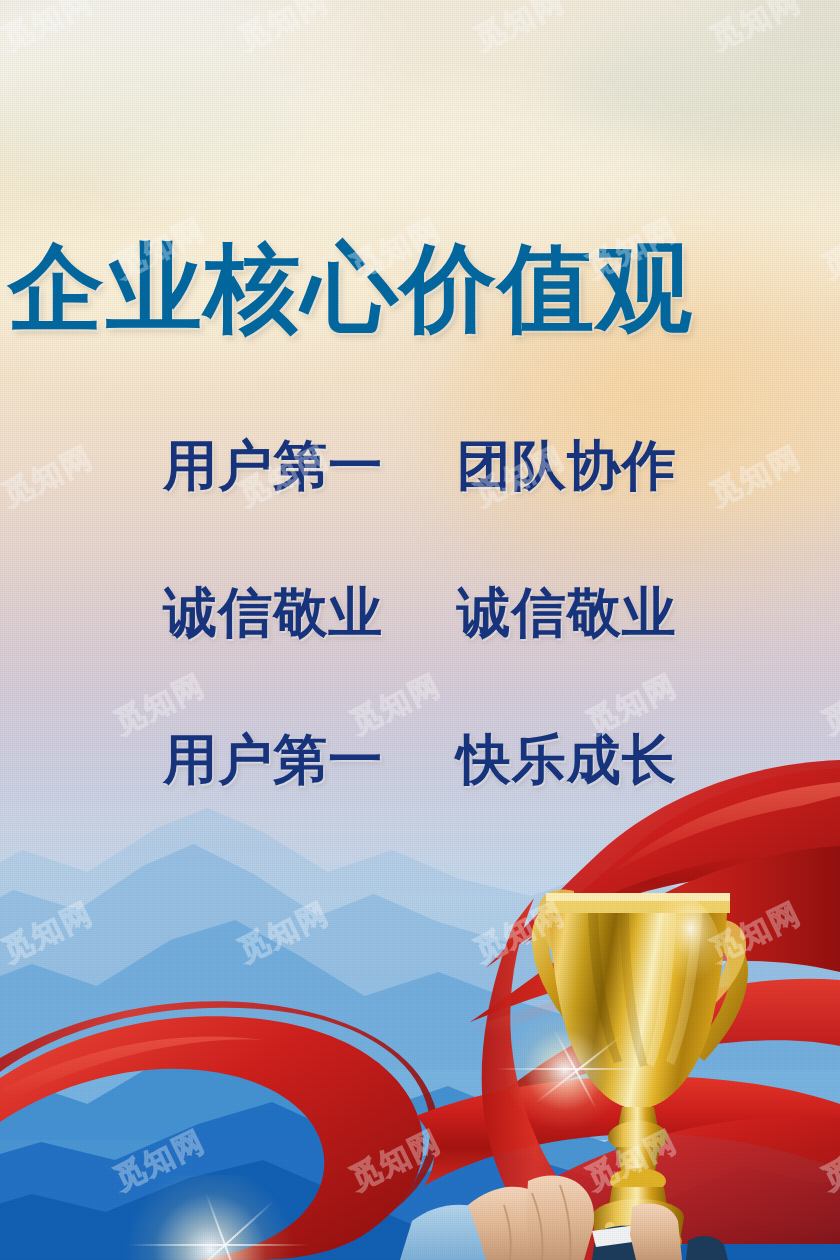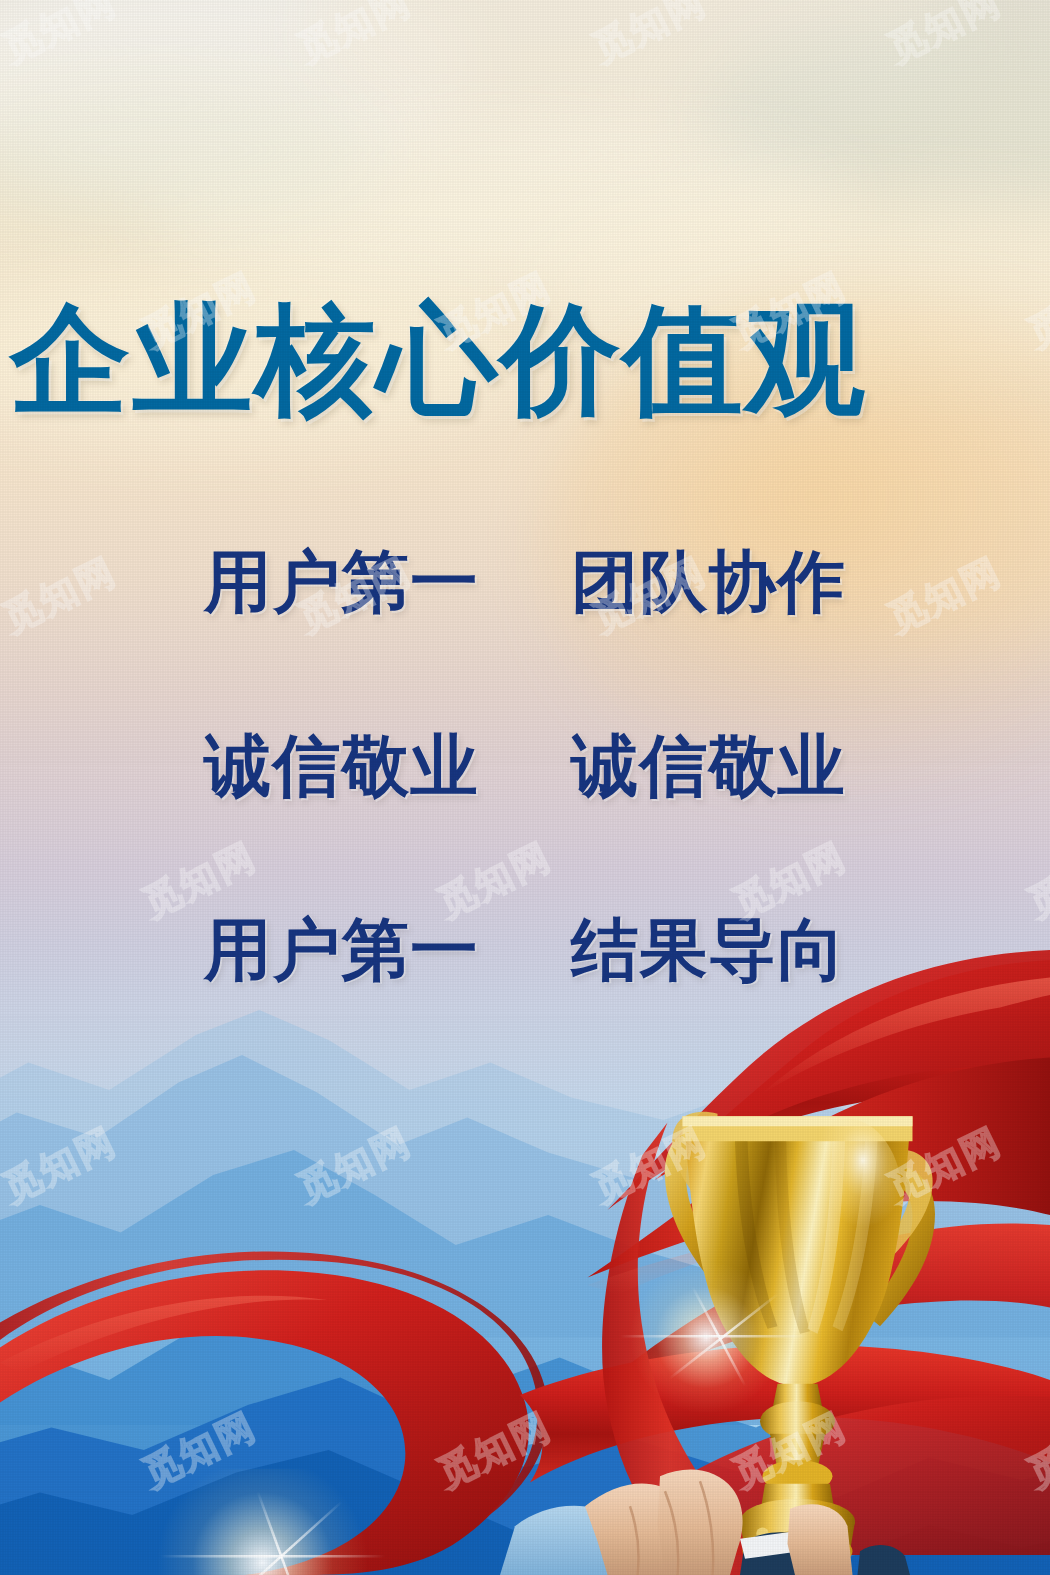--- a/index.html
+++ b/index.html
@@ -443,21 +443,21 @@
 
       <div class="value-line">
         <span>诚信敬业</span>
         <span class="v-gap"></span>
         <span>诚信敬业</span>
       </div>
 
       <div class="value-line">
         <span>用户第一</span>
         <span class="v-gap"></span>
-        <span>结果导向</span>
+        <span>快乐成长</span>
       </div>
 
     </div>
   </div>
 
   <div class="watermarks" id="wm-layer">
       <div class="wm" style="left: 0px; top: 0px;">觅知网</div>
       <div class="wm" style="left: 236px; top: 0px;">觅知网</div>
       <div class="wm" style="left: 472px; top: 0px;">觅知网</div>
       <div class="wm" style="left: 708px; top: 0px;">觅知网</div>

